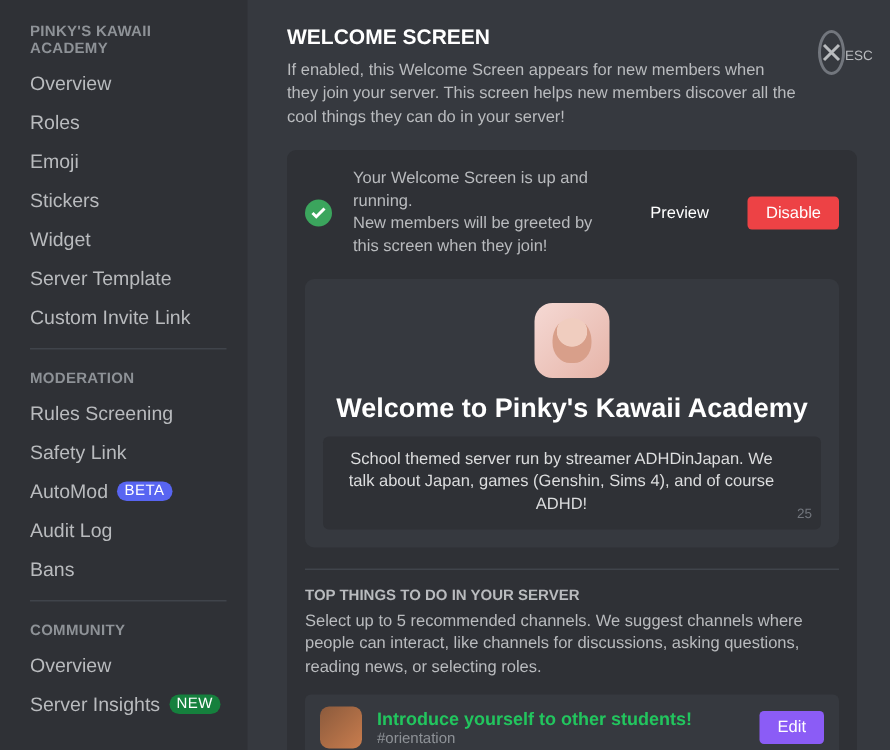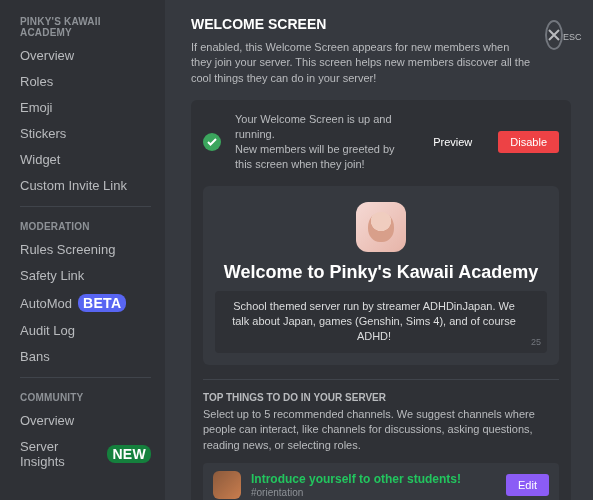--- a/index.html
+++ b/index.html
@@ -38,22 +38,22 @@
   display: flex;
   align-items: center;
   gap: 6px;
 }
 .sidebar-divider {
   height: 1px;
   background: #40444b;
   margin: 8px 8px;
 }
 .badge {
-  font-size: 14px;
-  font-weight: 700;
+  font-size: 10px;
+  font-weight: 400;
   padding: 1px 5px;
   border-radius: 8px;
   text-transform: uppercase;
   letter-spacing: 0.3px;
 }
 .badge-beta { background: #5865f2; color: #fff; }
 .badge-new { background: #15803d; color: #fff; }
 .main {
   flex: 1;
   padding: 16px 22px 10px 26px;
@@ -210,20 +210,23 @@
   <div class="sidebar-item">
       <span>Emoji</span>
     </div>
   <div class="sidebar-item">
       <span>Stickers</span>
     </div>
   <div class="sidebar-item">
       <span>Widget</span>
     </div>
   <div class="sidebar-item">
+      <span>Server Template</span>
+    </div>
+  <div class="sidebar-item">
       <span>Custom Invite Link</span>
     </div>
 
   <div class="sidebar-divider"></div>
   <div class="sidebar-header">MODERATION</div>
   <div class="sidebar-item">
       <span>Rules Screening</span>
     </div>
   <div class="sidebar-item">
       <span>Safety Link</span>

